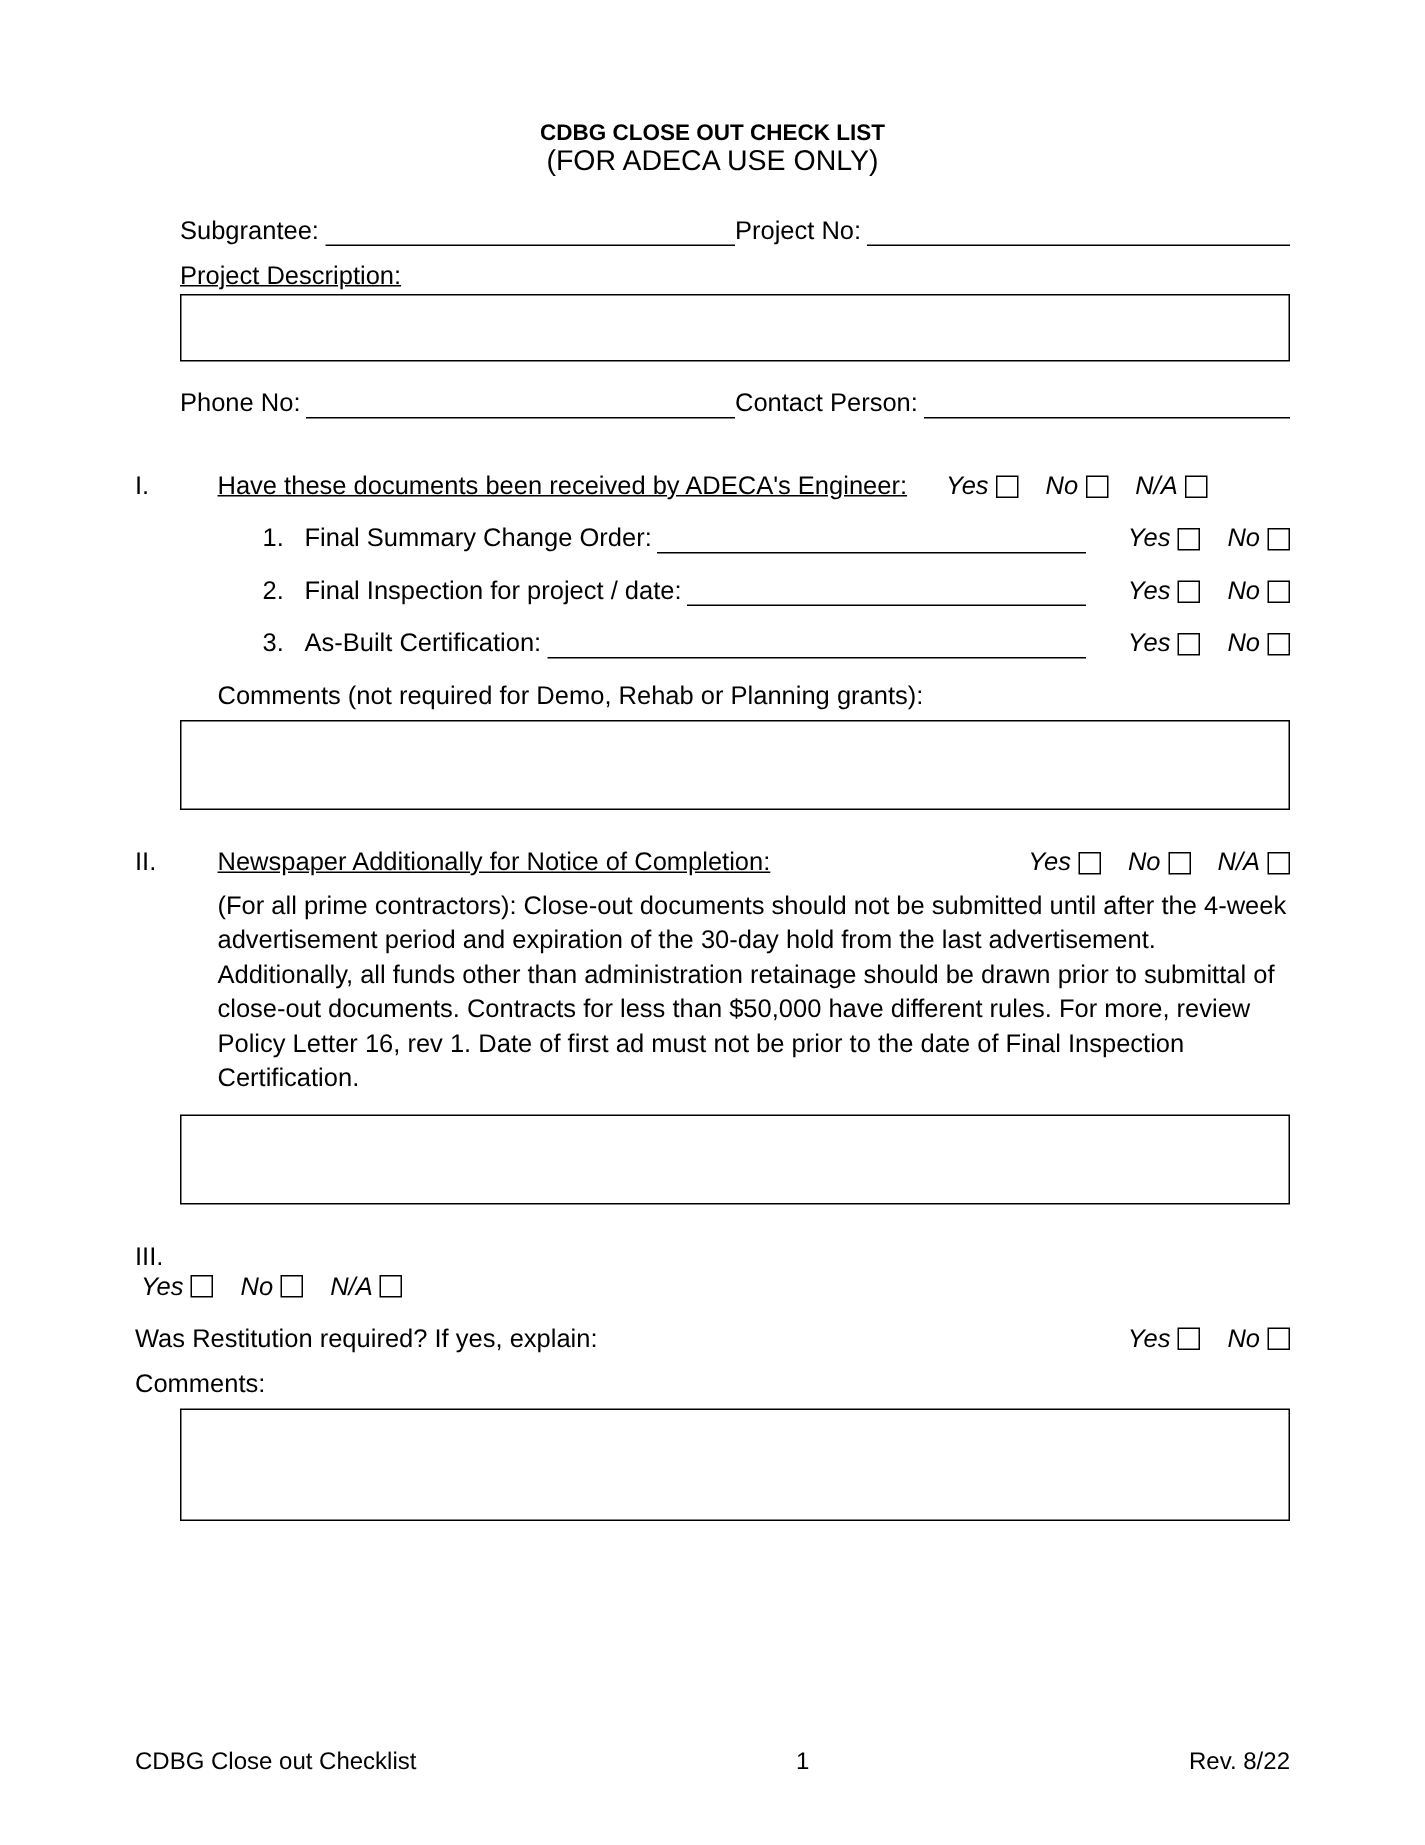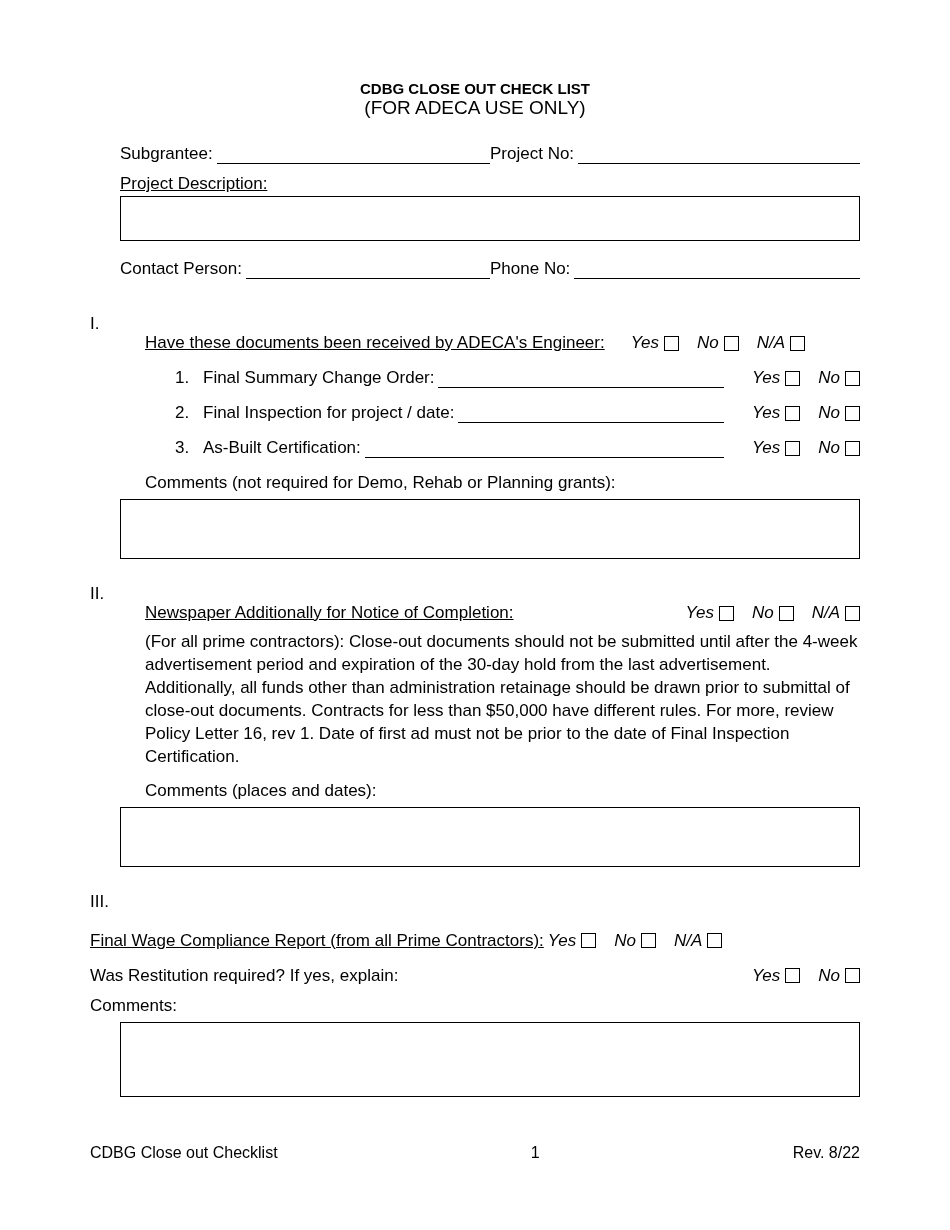--- a/index.html
+++ b/index.html
@@ -15,37 +15,37 @@
     }
     .title { text-align: center; font-weight: bold; font-size: 15px; }
     .subtitle { text-align: center; font-size: 19px; margin-bottom: 25px; }
     .label { white-space: nowrap; margin-right: 4px; }
     .underline-fill { flex: 1; border-bottom: 1px solid #000; height: 18px; }
     .underline-label { text-decoration: underline; }
     .desc-box { border: 1px solid #000; width: 100%; height: 45px; margin-top: 2px; }
     .section { display: flex; margin-top: 35px; }
     .roman { width: 55px; flex-shrink: 0; }
     .section-body { flex: 1; }
-    .heading-row { display: flex; align-items: center; margin-bottom: 15px; margin-top: 19px; }
+    .heading-row { display: flex; align-items: center; margin-bottom: 15px; }
     .heading-text { text-decoration: underline; }
     .spacer { flex: 1; }
     .check { display: inline-flex; align-items: center; margin-left: 18px; }
     .check-label { margin-right: 5px; font-style: italic; }
     .checkbox { width: 15px; height: 15px; border: 1.5px solid #000; display: inline-block; }
     .sub-item { display: flex; align-items: flex-end; margin-bottom: 15px; margin-left: 30px; }
     .sub-num { width: 28px; flex-shrink: 0; }
     .sub-label { white-space: nowrap; }
     .sub-fill { flex: 1; border-bottom: 1px solid #000; height: 18px; margin-left: 4px; margin-right: 10px; }
     .right-checks { display: flex; flex-shrink: 0; }
     .comments-label { margin-top: 10px; margin-bottom: 6px; }
     .comments-box { border: 1.5px solid #000; width: 100%; height: 60px; }
     .comments-box.tall { height: 75px; }
     .para { margin-top: 8px; margin-bottom: 12px; line-height: 1.35; }
     .rest-row { display: flex; align-items: flex-end; margin-top: 15px; margin-bottom: 7px; }
-    .footer { position: absolute; bottom: 68px; left: 90px; right: 90px; display: flex; justify-content: space-between; font-size: 16px; }
+    .footer { position: absolute; bottom: 46px; left: 90px; right: 90px; display: flex; justify-content: space-between; font-size: 16px; }
     .top-fields { margin-left: 30px; }
     .two-col-fields { display: flex; }
     .col-half { flex: 1; display: flex; align-items: flex-end; }
     .checks-group { display: flex; flex-shrink: 0; }
     .boxed-section { margin-left: 30px; }
   </style>
 </head>
 <body>
 
 <div class="title">CDBG CLOSE OUT CHECK LIST</div>
@@ -61,25 +61,25 @@
       <span class="label">Project No:</span>
       <span class="underline-fill"></span>
     </div>
   </div>
 
   <div class="underline-label">Project Description:</div>
   <div class="desc-box"></div>
 
   <div class="two-col-fields" style="margin-top:18px;">
     <div class="col-half">
+      <span class="label">Phone No:</span>
+      <span class="underline-fill"></span>
+    </div>
+    <div class="col-half">
       <span class="label">Contact Person:</span>
-      <span class="underline-fill"></span>
-    </div>
-    <div class="col-half">
-      <span class="label">Phone No:</span>
       <span class="underline-fill"></span>
     </div>
   </div>
 </div>
 
 <div class="section">
   <div class="roman">I.</div>
   <div class="section-body">
     <div class="heading-row">
       <span class="heading-text">Have these documents been received by ADECA's Engineer:</span>
@@ -170,32 +170,30 @@
             <span class="check-label">No</span>
             <span class="checkbox"></span>
           </span>
         <span class="check">
             <span class="check-label">N/A</span>
             <span class="checkbox"></span>
           </span>
       </div>
     </div>
     <div class="para">(For all prime contractors): Close-out documents should not be submitted until after the 4-week advertisement period and expiration of the 30-day hold from the last advertisement. Additionally, all funds other than administration retainage should be drawn prior to submittal of close-out documents. Contracts for less than $50,000 have different rules. For more, review Policy Letter 16, rev 1. Date of first ad must not be prior to the date of Final Inspection Certification.</div>
-    <div class="comments-label">Comments (places and dates):</div>
   </div>
 </div>
 <div class="boxed-section">
   <div class="comments-box"></div>
 </div>
 
 <div class="section" style="margin-top:25px;flex-direction:column;">
   <div class="roman">III.</div>
   <div class="section-body">
     <div class="heading-row" style="margin-bottom:8px;">
-      <span class="heading-text">Final Wage Compliance Report (from all Prime Contractors):</span>
       <span style="width:4px;"></span>
       <div class="checks-group">
         <span class="check" style="margin-left:0;">
             <span class="check-label">Yes</span>
             <span class="checkbox"></span>
           </span>
         <span class="check">
             <span class="check-label">No</span>
             <span class="checkbox"></span>
           </span>

